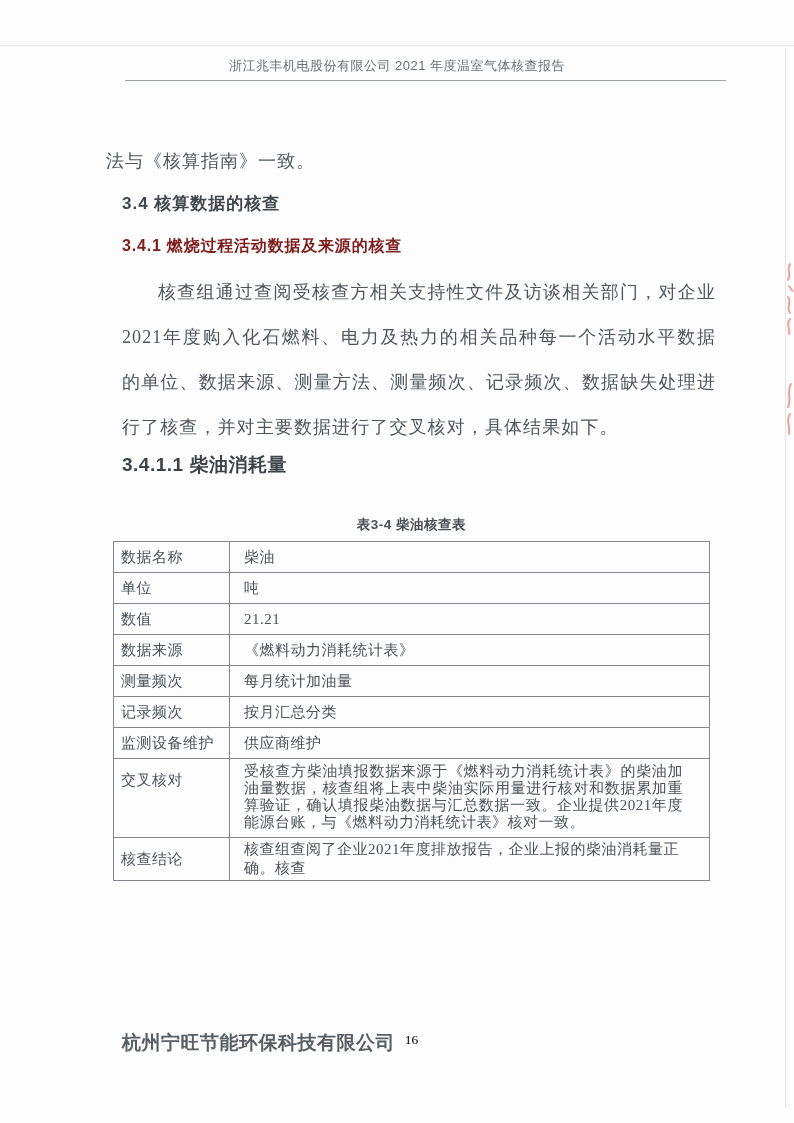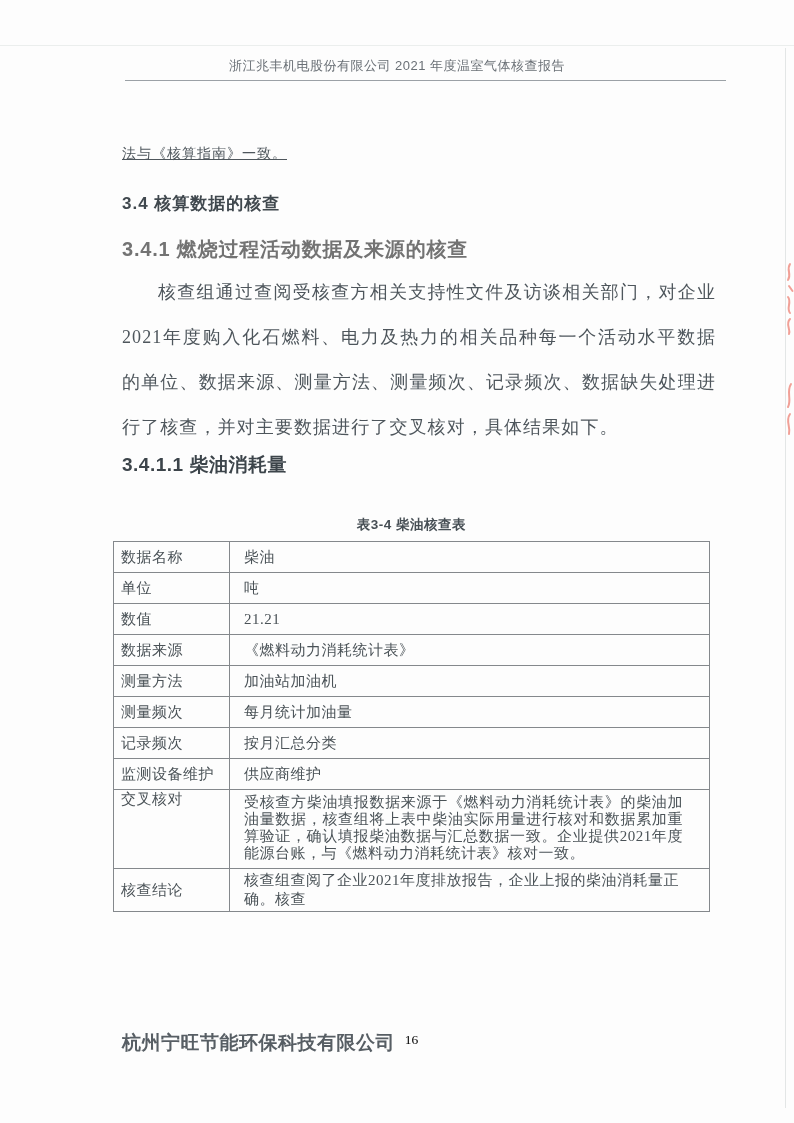--- a/index.html
+++ b/index.html
@@ -25,32 +25,32 @@
     font-family:"Liberation Sans", sans-serif; font-size:13px;
     color:#6a7076; letter-spacing:.5px;
   }
   .header-rule {
     position:absolute; top:80px; left:125px; width:601px; height:0;
     border-top:1px solid #9ba1a6;
   }
 
   
   .p-intro {
-    position:absolute; top:131px; left:122px;
-    font-size:14px; letter-spacing:1px; color:#4e565c;text-decoration:underline;
+    position:absolute; top:131px; left:106px;
+    font-size:18px; letter-spacing:1px; color:#4e565c;
   }
   .h34 {
     position:absolute; top:192px; left:122px;
     font-family:"Liberation Sans", sans-serif; font-weight:bold;
     font-size:17px; color:#40484e; letter-spacing:1px;
   }
   .h341 {
     position:absolute; top:236px; left:122px;
     font-family:"Liberation Sans", sans-serif; font-weight:bold;
-    font-size:20px; color:#737373; letter-spacing:.8px;
+    font-size:16px; color:#7f1d1d; letter-spacing:.8px;
   }
   .para {
     position:absolute; top:270px; left:122px; width:594px;
     font-size:18px; line-height:45px; letter-spacing:1.1px;
     text-align:justify; text-indent:2em; color:#4e565c; margin:0;
   }
   .h3411 {
     position:absolute; top:452px; left:122px;
     font-family:"Liberation Sans", sans-serif; font-weight:bold;
     font-size:19px; color:#3c444a; letter-spacing:.5px;
@@ -70,21 +70,21 @@
     border:1px solid #84888c; font-size:15px; color:#4a5257;
     padding:2px 8px; vertical-align:middle; letter-spacing:.5px;
   }
   table.verif td.label { width:100px; padding-left:7px; }
   table.verif td.value { padding-left:14px; }
   table.verif tr.single { height:31px; }
   table.verif td.multiline {
     line-height:17px; padding:4px 26px 6px 14px;
     text-align:justify; vertical-align:top;
   }
-  table.verif td.label-top { vertical-align:top; padding-top:0; }
+  table.verif td.label-top { vertical-align:top; padding-top:12px; }
 
   
   .footer-company {
     position:absolute; top:1030px; left:122px;
     font-family:"Liberation Sans", sans-serif; font-weight:bold;
     font-size:19px; color:#575e64; letter-spacing:.5px;
   }
   .page-num {
     position:absolute; top:1032px; left:113px; width:597px; text-align:center;
     font-size:13.5px; color:#000000;
@@ -135,24 +135,20 @@
       </tr>
       <tr class="single">
         <td class="label">数值</td>
         <td class="value">21.21</td>
       </tr>
       <tr class="single">
         <td class="label">数据来源</td>
         <td class="value">《燃料动力消耗统计表》</td>
       </tr>
       <tr class="single">
-        <td class="label">测量方法</td>
-        <td class="value">加油站加油机</td>
-      </tr>
-      <tr class="single">
         <td class="label">测量频次</td>
         <td class="value">每月统计加油量</td>
       </tr>
       <tr class="single">
         <td class="label">记录频次</td>
         <td class="value">按月汇总分类</td>
       </tr>
       <tr class="single">
         <td class="label">监测设备维护</td>
         <td class="value">供应商维护</td>

